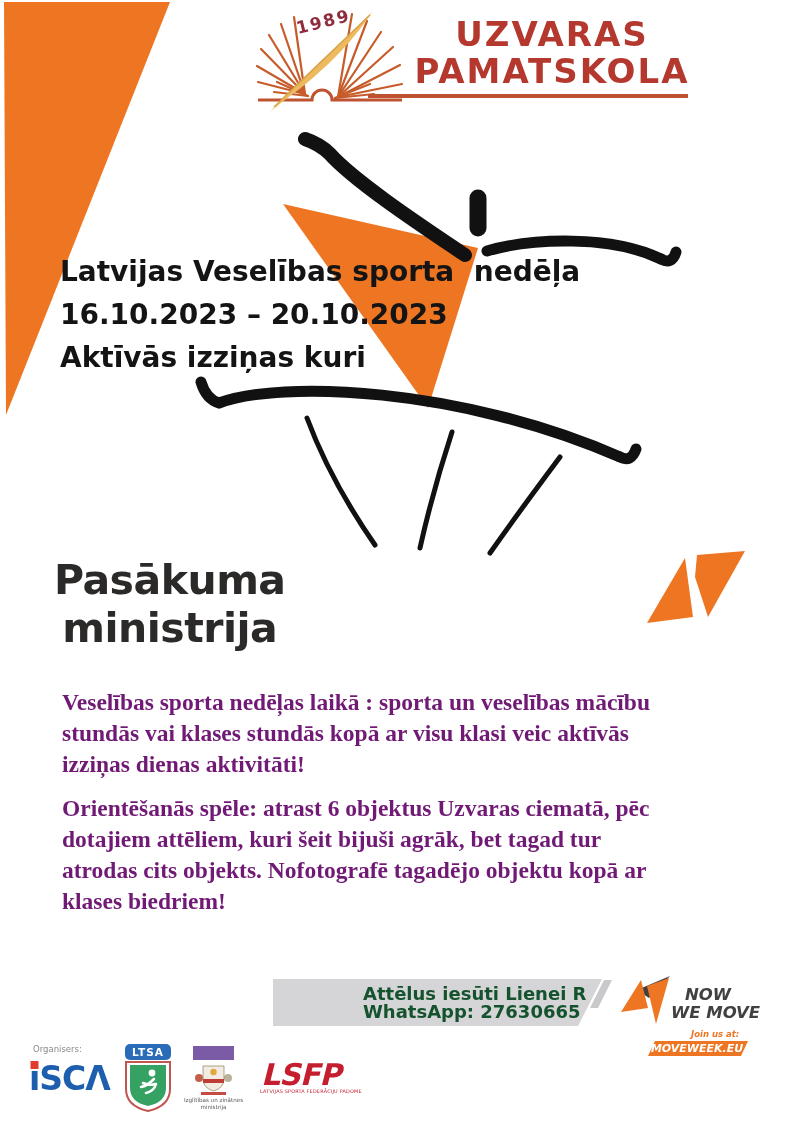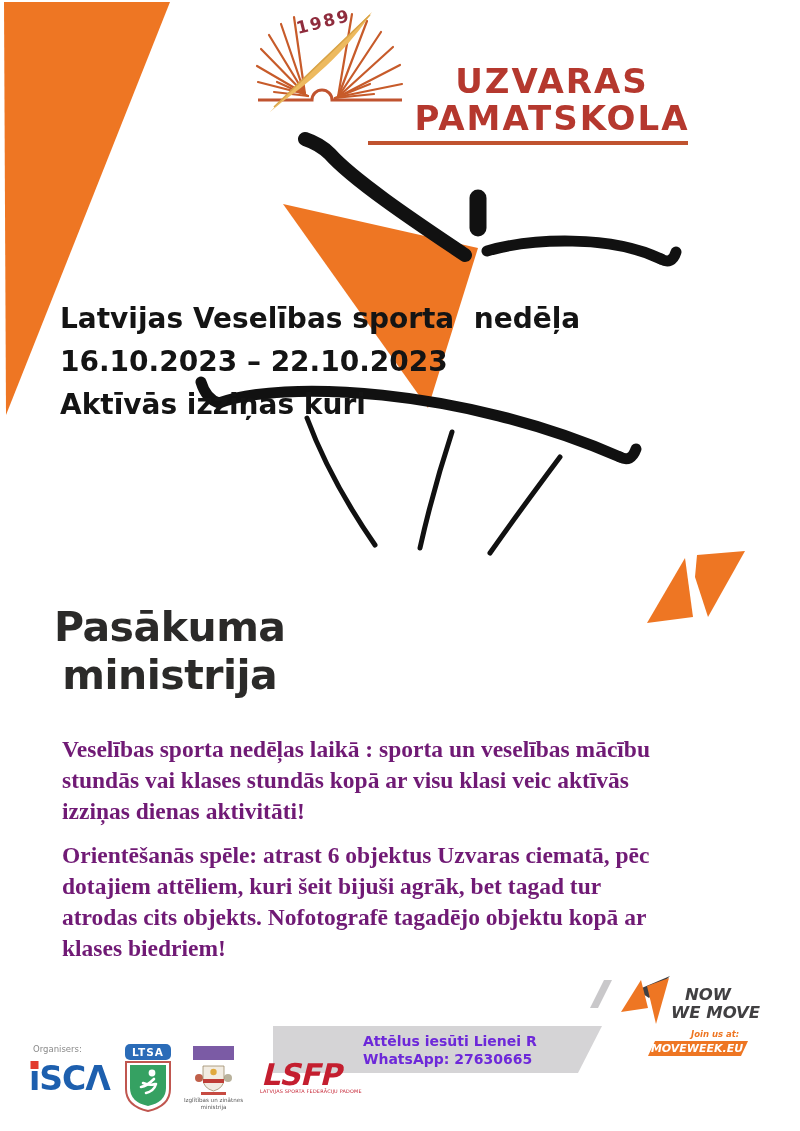--- a/index.html
+++ b/index.html
@@ -1,18 +1,18 @@
 <!DOCTYPE html>
 <html><head>
 <meta charset="utf-8">
 <style>
   html,body{margin:0;padding:0;background:#fff;}
   #poster{position:relative;width:800px;height:1131px;background:#fff;overflow:hidden;
           font-family:"DejaVu Sans","Liberation Sans",sans-serif;}
-  .abs{position:absolute;margin-top:47px;}
+  .abs{position:absolute;}
 
   
   #school-name{left:410px;top:16px;width:284px;text-align:center;
     font-weight:bold;font-size:34px;line-height:37px;color:#b5382e;letter-spacing:2px;z-index:3;}
   #school-underline{left:368px;top:94px;width:320px;height:4px;background:#c0532f;z-index:3;}
 
   
   #title-block{left:60px;top:250px;width:690px;text-align:left;z-index:5;
     font-weight:bold;font-size:28px;line-height:43px;color:#141414;}
   #title-block div{white-space:pre;}
@@ -23,21 +23,21 @@
 
   
   .para{left:62px;width:690px;z-index:5;font-family:"Liberation Serif","DejaVu Serif",serif;
     font-weight:bold;font-size:23.5px;line-height:31px;color:#701a75;white-space:pre-line;}
   #paragraph-1{top:687px;}
   #paragraph-2{top:793px;}
 
   
   #contact-bar{left:273px;top:979px;width:329px;height:47px;background:#d5d4d6;z-index:4;
     clip-path:polygon(0 0,100% 0,calc(100% - 24px) 100%,0 100%);}
-  #contact-text{padding:6px 0 0 90px;font-size:14px;font-weight:bold;line-height:18px;color:#6d28d9;}
+  #contact-text{padding:6px 0 0 90px;font-size:18px;font-weight:bold;line-height:18px;color:#14532d;}
 
   svg{position:absolute;overflow:visible;}
   #dancer-svg{left:180px;top:130px;z-index:1;}
   #left-triangle-svg{left:0;top:0;z-index:0;}
   #emblem-svg{left:250px;top:2px;z-index:2;}
   #nwm-mark-svg{left:635px;top:545px;z-index:2;}
   #nwm-logo-svg{left:585px;top:970px;z-index:4;}
   #organisers-svg{left:25px;top:1038px;z-index:4;}
 </style>
 </head>
@@ -92,21 +92,21 @@
       <path d="M21,252 Q26,269 39,273 C100,250 280,257 440,327" stroke-width="11"></path>
       <path d="M440,327 Q451,333 456,319" stroke-width="11"></path>
       <path d="M127,288 Q150,350 195,415" stroke-width="5"></path>
       <path d="M272,302 Q253,360 240,418" stroke-width="5"></path>
       <path d="M380,327 Q333,390 310,423" stroke-width="5"></path>
     </g>
   </svg>
 
   <div class="abs" id="title-block">
     <div>Latvijas Veselības sporta  nedēļa</div>
-    <div>16.10.2023 – 22.10.2023</div>
+    <div>16.10.2023 – 20.10.2023</div>
     <div>Aktīvās izziņas kuri</div>
   </div>
 
   <svg id="nwm-mark-svg" width="130" height="110" viewBox="0 0 130 110">
     <polygon points="12,78 50,13 58,72" fill="#EE7623"></polygon>
     <polygon points="62,10 110,6 73,72 60,32" fill="#EE7623"></polygon>
   </svg>
 
   <div class="abs" id="program-heading">
     <div>Pasākuma</div>

